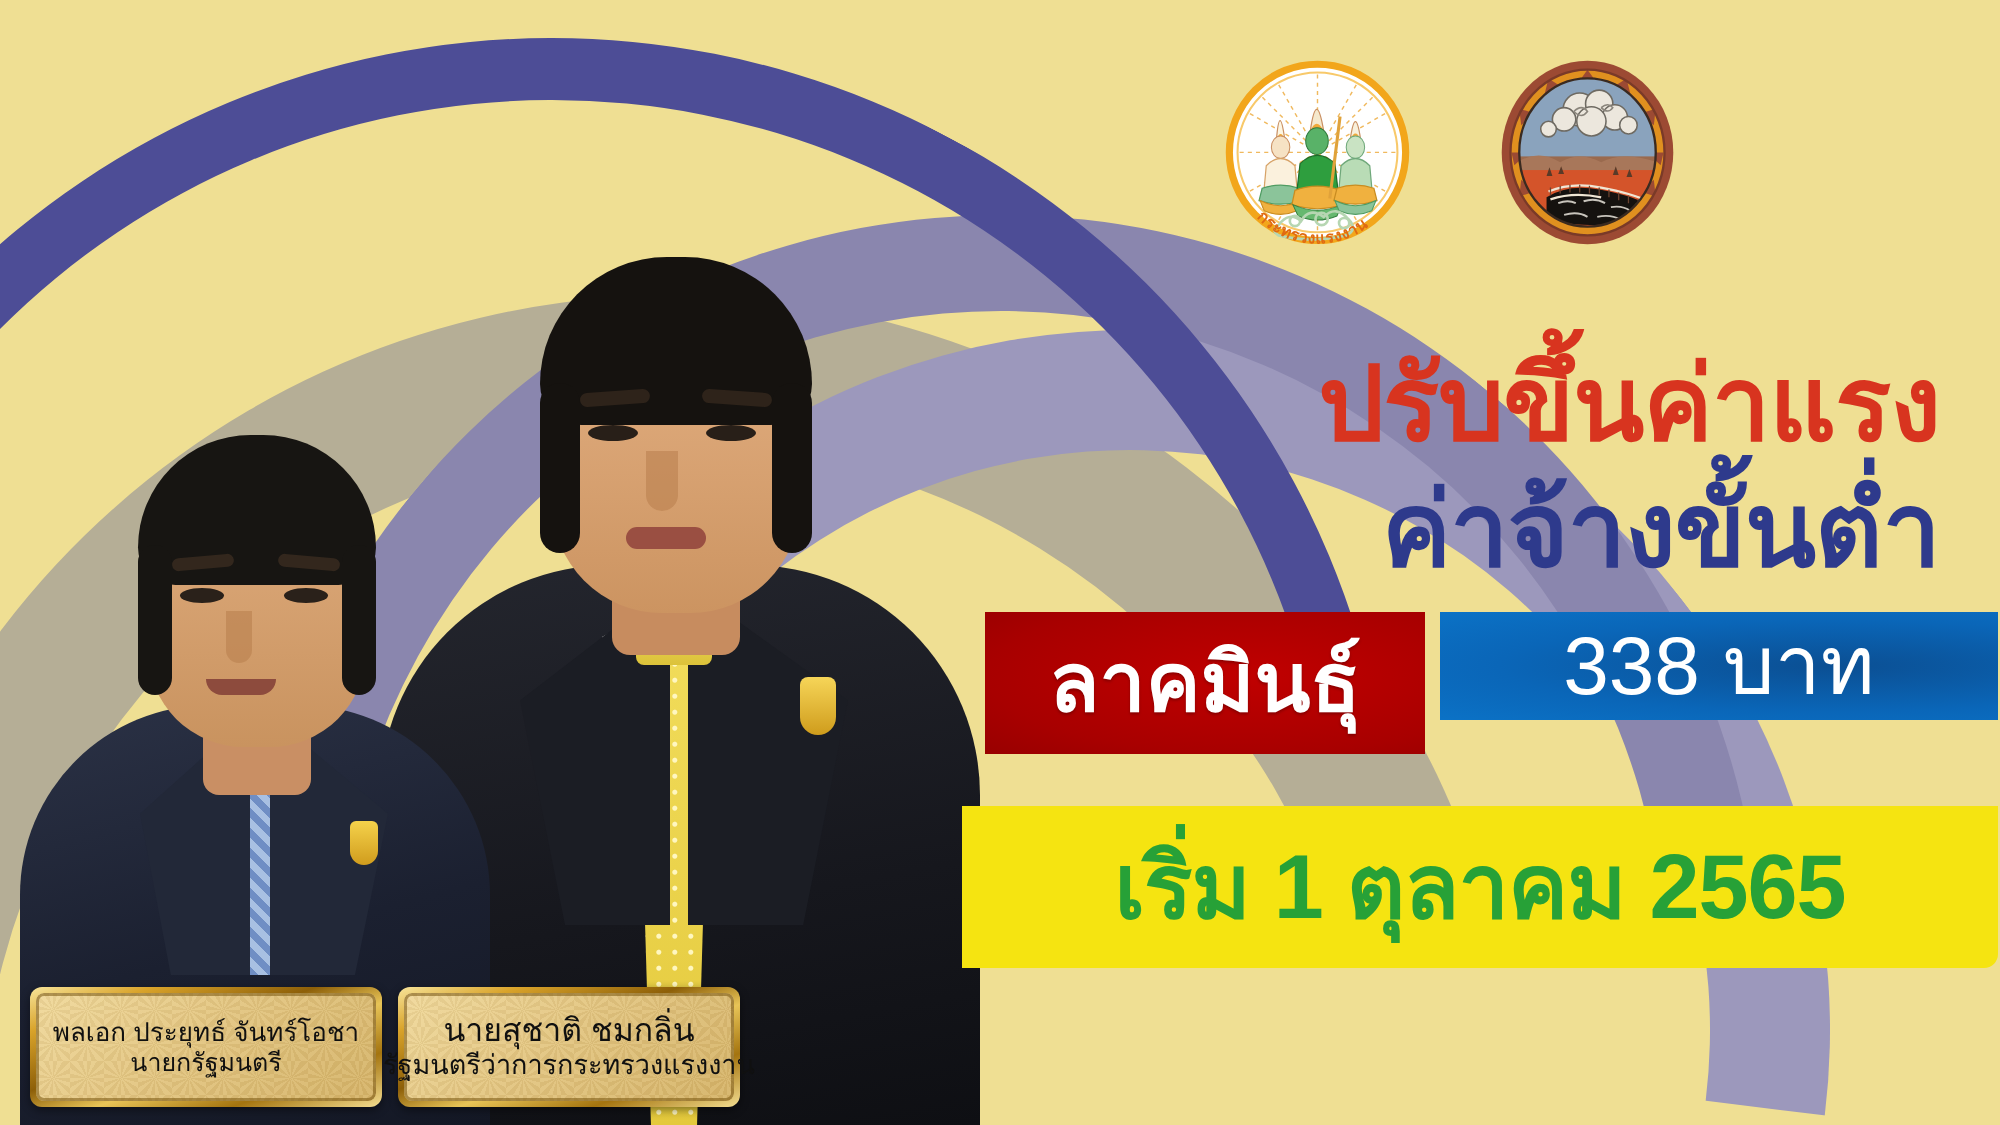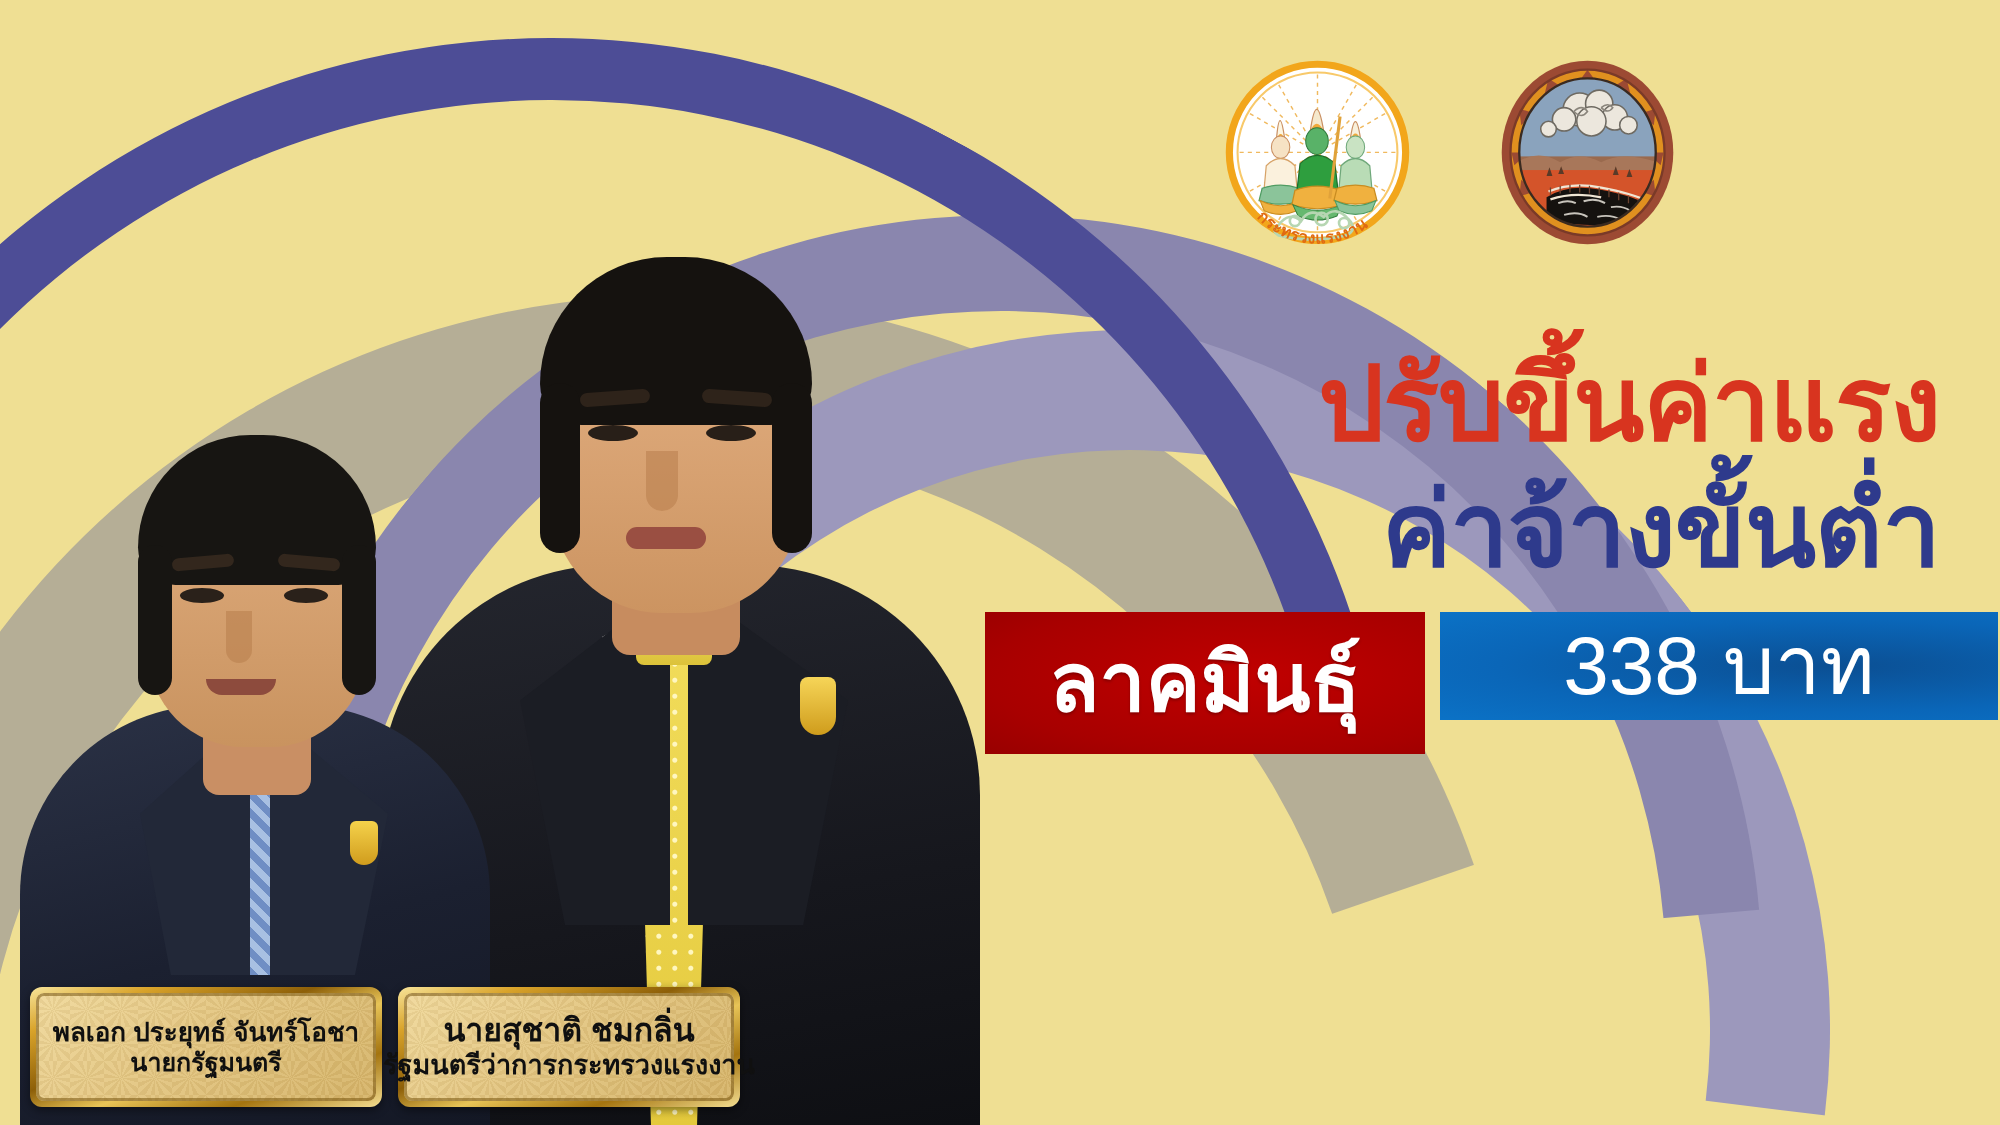--- a/index.html
+++ b/index.html
@@ -257,21 +257,21 @@
     width:100%;height:100%;
     border-radius:8px;
     background:
       repeating-conic-gradient(from 0deg at 50% 50%, rgba(185,148,72,.18) 0deg 15deg, rgba(235,208,143,.18) 15deg 30deg),
       linear-gradient(140deg,#f2dda4 0%,#e3c786 45%,#d3b269 100%);
     background-size:34px 34px, 100% 100%;
     display:flex;flex-direction:column;align-items:center;justify-content:center;
     box-shadow:inset 0 0 0 3px rgba(120,85,15,.55);
   }
   .plaque .ln{
-    color:#101010;font-weight:bold;line-height:1.18;white-space:nowrap;
+    color:#101010;font-weight:normal;line-height:1.18;white-space:nowrap;
   }
   .plaque .ln1{font-size:26px;}
   .plaque .ln2{font-size:25px;}
   .plaque-1{left:30px;width:340px;}
   .plaque-2{left:398px;width:330px;}
   .plaque-2 .ln1{font-size:32px;}
   .plaque-2 .ln2{font-size:27px;}
 </style>
 </head>
 <body>
@@ -480,20 +480,23 @@
   <div class="headline headline-1">ปรับขึ้นค่าแรง</div>
 
   <div class="box box-province">
     <span>ลาคมินธุ์</span>
   </div>
 
   <div class="box box-amount">
     <span>338 บาท</span>
   </div>
 
+  <div class="box box-date">
+    <span>เริ่ม 1 ตุลาคม 2565</span>
+  </div>
 
   <div class="plaque plaque-1">
     <div class="plaque-inner">
       <div class="ln ln1">พลเอก ประยุทธ์ จันทร์โอชา</div>
       <div class="ln ln2">นายกรัฐมนตรี</div>
     </div>
   </div>
 
   <div class="plaque plaque-2">
     <div class="plaque-inner">

